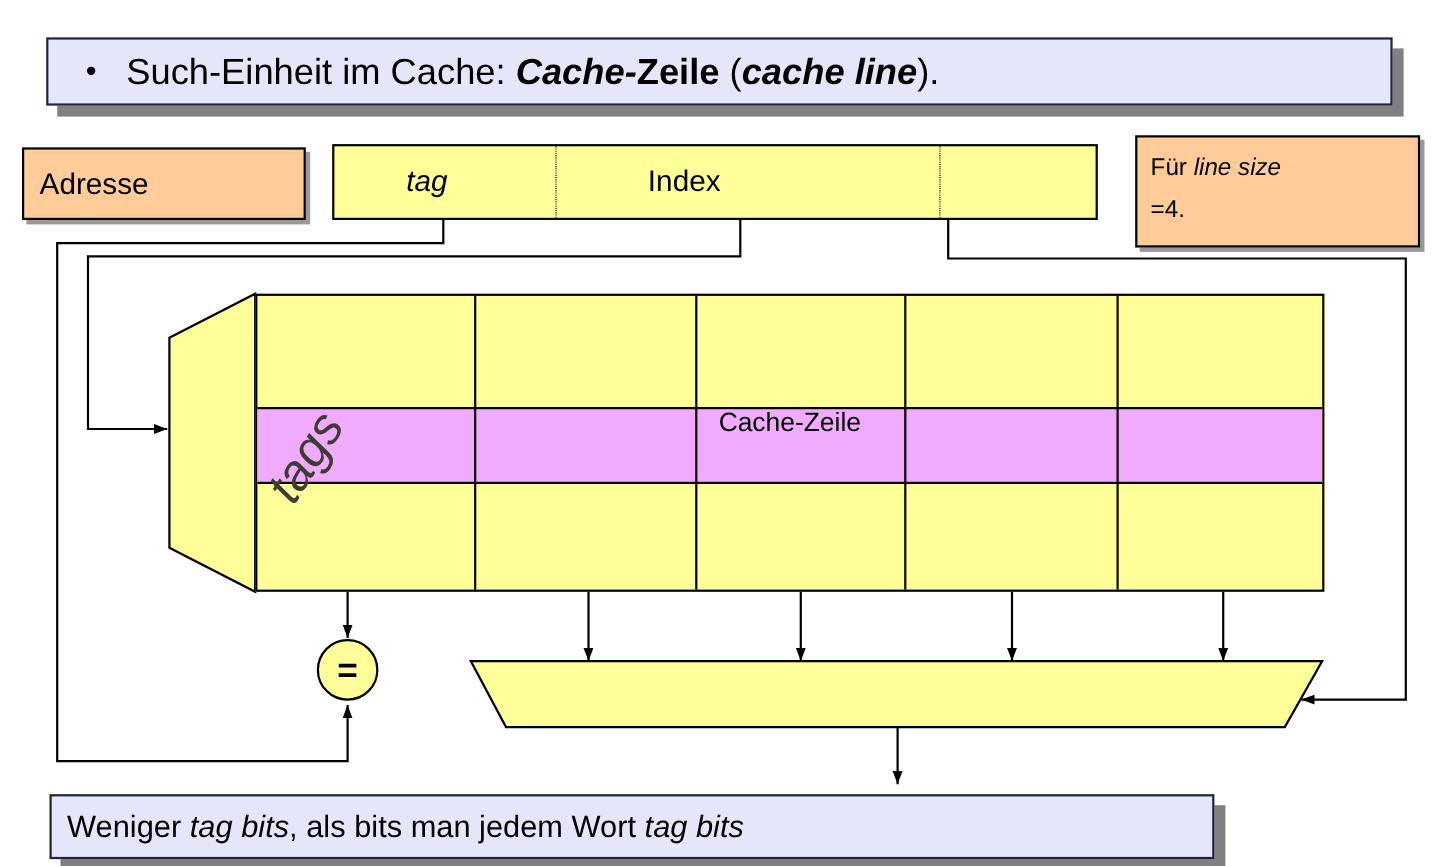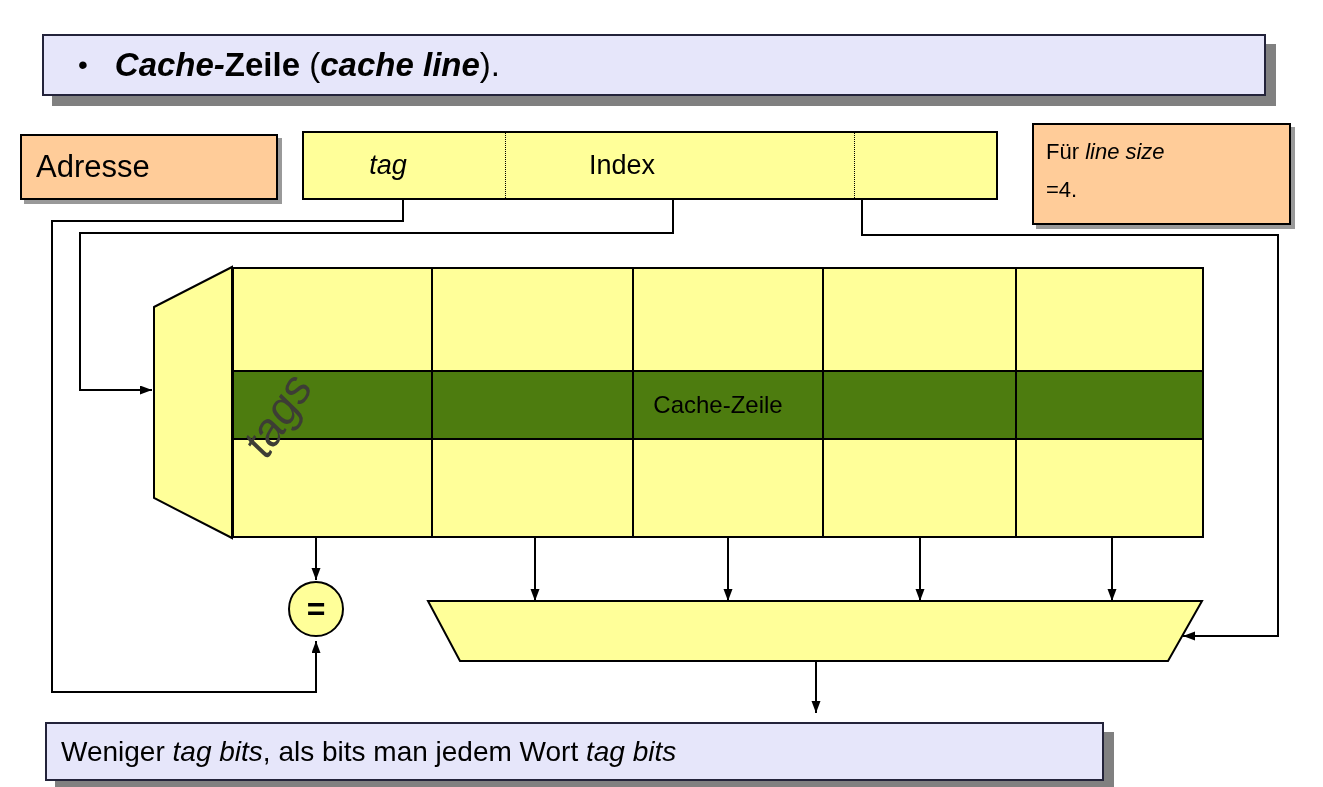--- a/index.html
+++ b/index.html
@@ -42,22 +42,22 @@
     position:absolute;top:0;height:65px;display:flex;
     align-items:center;justify-content:center;font-size:27px;
   }
   
   .grid{
     left:232px;top:267px;width:972px;height:271px;
     background:#FFFF99;border:2px solid #000;box-sizing:border-box;
   }
   .hl-band{
     position:absolute;left:0;right:0;top:102px;height:68px;
-    background:#4d7c0f;
-    display:flex;align-items:center;justify-content:center;
+    background:#f0abfc;
+    display:flex;align-items:flex-start;justify-content:center;
     font-size:24px;
   }
   .vline{position:absolute;top:0;bottom:0;width:2px;background:#000;}
   .hline{position:absolute;left:0;right:0;height:2px;background:#000;}
   .tags-label{
     left:207px;top:383px;width:140px;height:64px;
     display:flex;align-items:center;justify-content:center;
     font-size:46px;font-style:italic;color:#3d3d35;
     transform:rotate(-57deg);
   }
@@ -95,28 +95,29 @@
 
   <polyline points="816,661 816,713" fill="none" stroke="#000" stroke-width="2" marker-end="url(#ah)"></polyline>
 
   <polygon points="154,307 232,267 232,538 154,498" fill="#FFFF99" stroke="#000" stroke-width="2"></polygon>
 
   <polygon points="428,601 1202,601 1168,661 460,661" fill="#FFFF99" stroke="#000" stroke-width="2"></polygon>
 </svg>
 
 <div class="banner abs" style="left:42px;top:34px;width:1224px;height:62px;font-size:33px;padding-left:34px;">
   <span style="margin-right:27px;font-size:28px;">•</span>
+  <span>Such-Einheit im Cache: </span>
     <span class="bi">Cache-</span>
     <span class="b">Zeile</span>
     <span> (</span>
     <span class="bi">cache line</span>
     <span>).</span>
 </div>
 
-<div class="orange abs" style="left:20px;top:134px;width:258px;height:66px;display:flex;align-items:center;padding-left:14px;font-size:31px;">
+<div class="orange abs" style="left:20px;top:134px;width:258px;height:66px;display:flex;align-items:center;padding-left:14px;font-size:27px;">
   <span>Adresse</span>
 </div>
 
 <div class="addr-bar abs">
   <div class="divider" style="left:201px;"></div>
   <div class="divider" style="left:550px;"></div>
   <div class="bar-label i" style="left:24px;width:120px;">tag</div>
   <div class="bar-label" style="left:238px;width:160px;">Index</div>
 </div>
 

